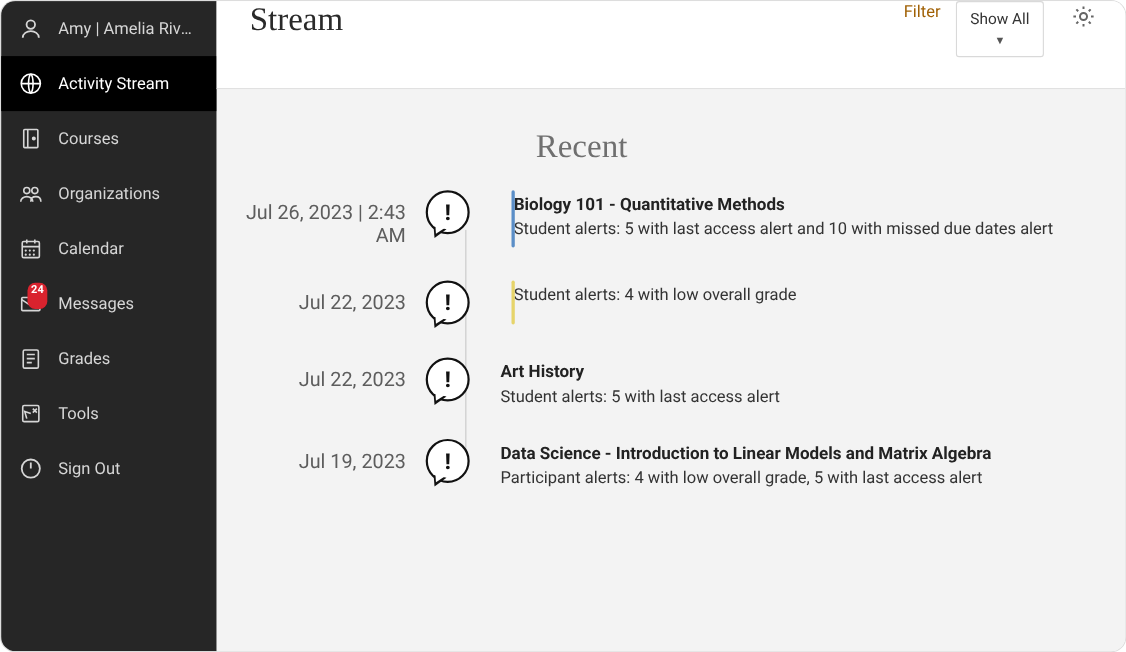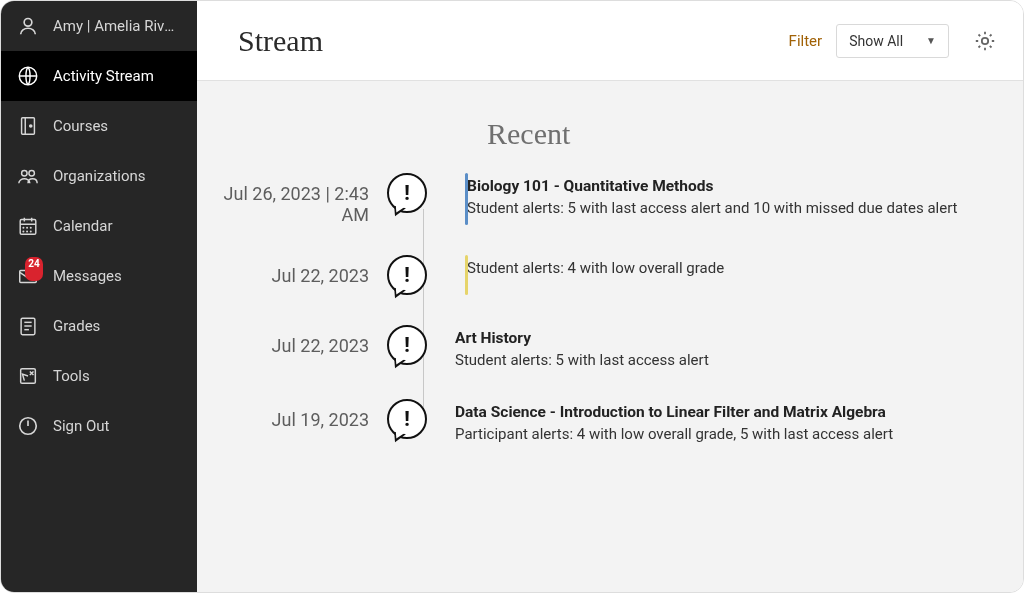--- a/index.html
+++ b/index.html
@@ -14,25 +14,25 @@
 
   .nav { display: flex; flex-direction: column; }
   .nav-item { display: flex; align-items: center; gap: 14px; padding: 14px 16px; color: #d6d6d6; font-size: 15px; cursor: pointer; position: relative; }
   .nav-item.active { background: #000; color: #fff; }
   .nav-icon { width: 22px; height: 22px; display: inline-flex; align-items: center; justify-content: center; flex-shrink: 0; color: inherit; }
   .nav-label { white-space: nowrap; overflow: hidden; text-overflow: ellipsis; }
   .badge { position: absolute; left: 24px; top: 6px; background: #d9232e; color: #fff; font-size: 10px; line-height: 14px; height: 24px; min-width: 18px; padding: 0 3px; border-radius: 7px; text-align: center; font-weight: 700; }
 
   
   .main { flex: 1; display: flex; flex-direction: column; background: #f3f3f3; position: relative; }
-  .topbar { height: 80px; background: #fff; border-bottom: 1px solid #e1e1e1; display: flex; align-items: center; padding: 0 24px 0 41px; }
+  .topbar { height: 80px; background: #fff; border-bottom: 1px solid #e1e1e1; display: flex; align-items: flex-start; padding: 0 24px 0 30px; }
   .page-title { font-family: Georgia, "Times New Roman", serif; font-size: 30px; color: #2a2a2a; font-weight: 400; }
   .topbar-spacer { flex: 1; }
   .filter-label { font-weight: 400; font-size: 15px; color: #a16207; margin-right: 14px; }
-  .filter-select { display: inline-flex; align-items: center; gap: 23px; background: #fff; border: 1px solid #d9d9d9; border-radius: 3px; padding: 8px 12px; font-size: 14px; color: #333; cursor: pointer; }
+  .filter-select { display: inline-flex; align-items: center; gap: 6px; background: #fff; border: 1px solid #d9d9d9; border-radius: 3px; padding: 8px 12px; font-size: 14px; color: #333; cursor: pointer; flex-direction: column; }
   .filter-select .chevron { font-size: 10px; color: #555; }
   .gear-btn { margin-left: 22px; width: 28px; height: 28px; display: inline-flex; align-items: center; justify-content: center; color: #666; cursor: pointer; }
 
   .content { flex: 1; overflow: auto; padding: 36px 20px 20px 20px; }
   .section-heading-wrap { margin-left: 270px; margin-bottom: 22px; }
   .section-heading { font-family: Georgia, "Times New Roman", serif; font-size: 30px; color: #6f6f6f; font-weight: 400; }
 
   .timeline { position: relative; }
   .timeline-line { position: absolute; left: 206px; top: 36px; bottom: 36px; width: 1px; background: #c7c7c7; }
 
@@ -252,21 +252,21 @@
           </div>
         </div>
 
         <div class="stream-item" data-accent="none">
 
           <div class="stream-date">Jul 19, 2023</div>
           <div class="stream-bubble">
               <span class="exclaim">!</span>
             </div>
           <div class="stream-body">
-            <div class="stream-title">Data Science - Introduction to Linear Filter and Matrix Algebra</div>
+            <div class="stream-title">Data Science - Introduction to Linear Models and Matrix Algebra</div>
             <div class="stream-desc">Participant alerts: 4 with low overall grade, 5 with last access alert</div>
           </div>
         </div>
 
       </div>
     </div>
   </main>
 
 </div>
 

